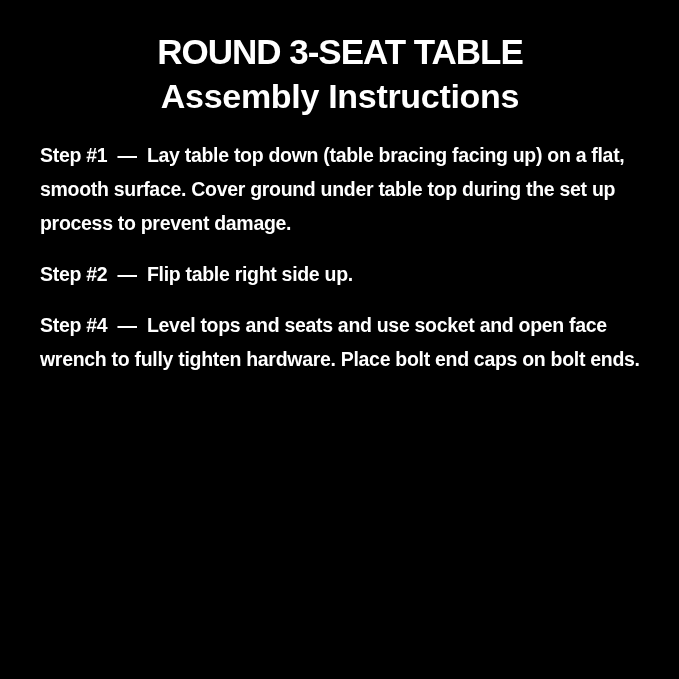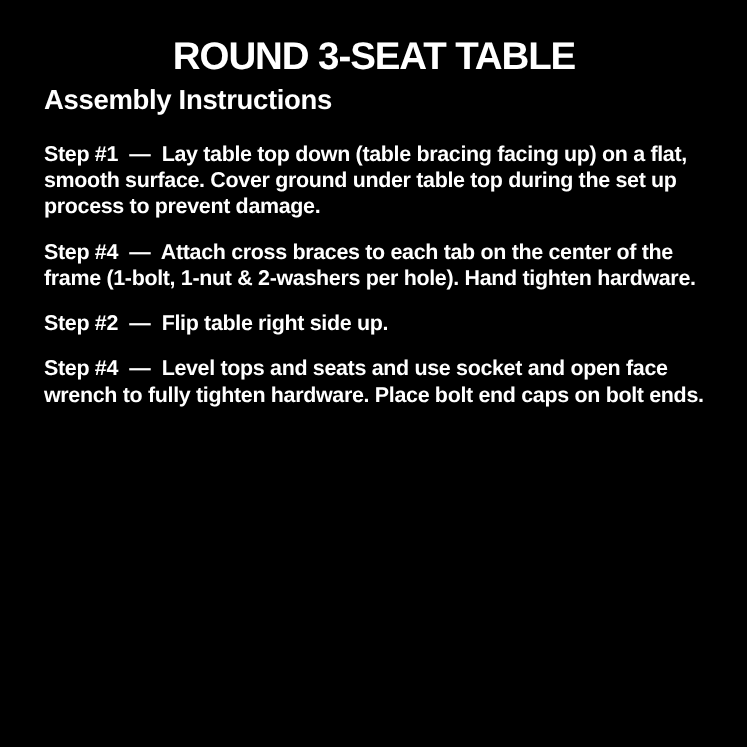--- a/index.html
+++ b/index.html
@@ -21,41 +21,40 @@
   }
   .title {
     margin: 0 0 6px 0;
     text-align: center;
     font-size: 35px;
     line-height: 1.15;
     letter-spacing: -1px;
   }
   .subtitle {
     margin: 0 0 22px 0;
-    text-align: left;
-    font-size: 25px;
+    text-align: center;
+    font-size: 34px;
     line-height: 1.1;
     letter-spacing: -0.3px;
   }
   .steps {
     margin: 0;
   }
   .step {
     margin: 17px 0 16px 0;
     font-size: 19.5px;
-    line-height: 24px;
+    line-height: 34px;
     letter-spacing: -0.3px;
     white-space: pre-wrap;
   }
 </style>
 </head>
 <body>
 
 <div class="poster">
   <h1 class="title">ROUND 3-SEAT TABLE</h1>
   <h2 class="subtitle">Assembly Instructions</h2>
   <div class="steps">
     <p class="step">Step #1  —  Lay table top down (table bracing facing up) on a flat, smooth surface. Cover ground under table top during the set up process to prevent damage.</p>
-    <p class="step">Step #4  —  Attach cross braces to each tab on the center of the frame (1-bolt, 1-nut &amp; 2-washers per hole). Hand tighten hardware.</p>
     <p class="step">Step #2  —  Flip table right side up.</p>
     <p class="step">Step #4  —  Level tops and seats and use socket and open face wrench to fully tighten hardware. Place bolt end caps on bolt ends.</p>
   </div>
 </div>
 
 </body></html>

